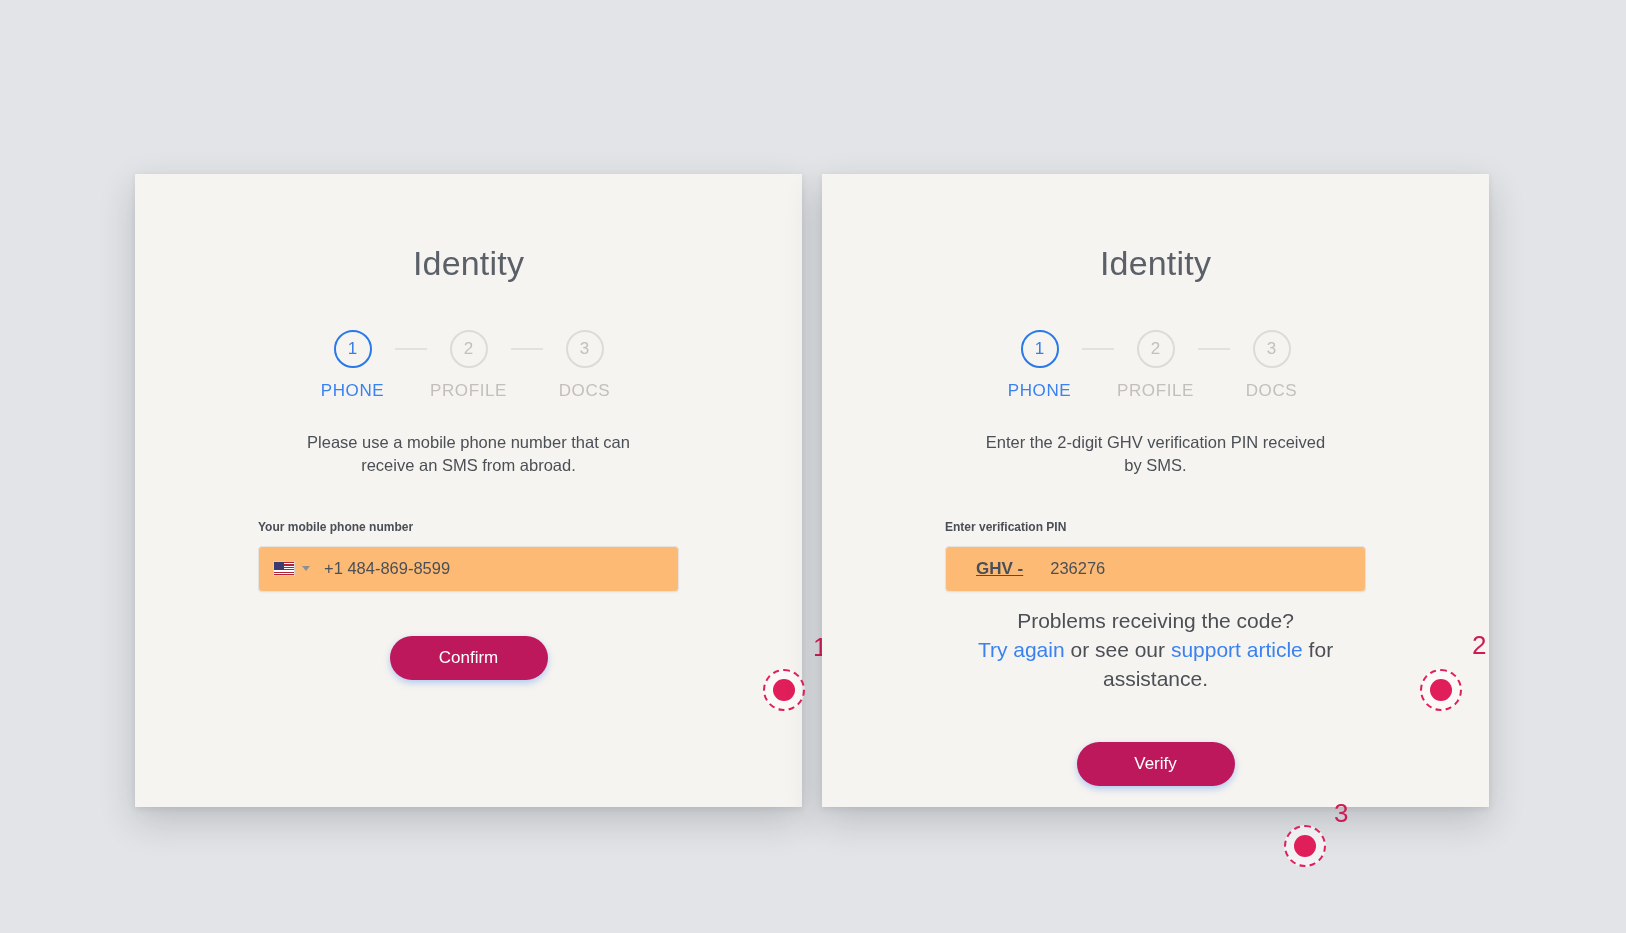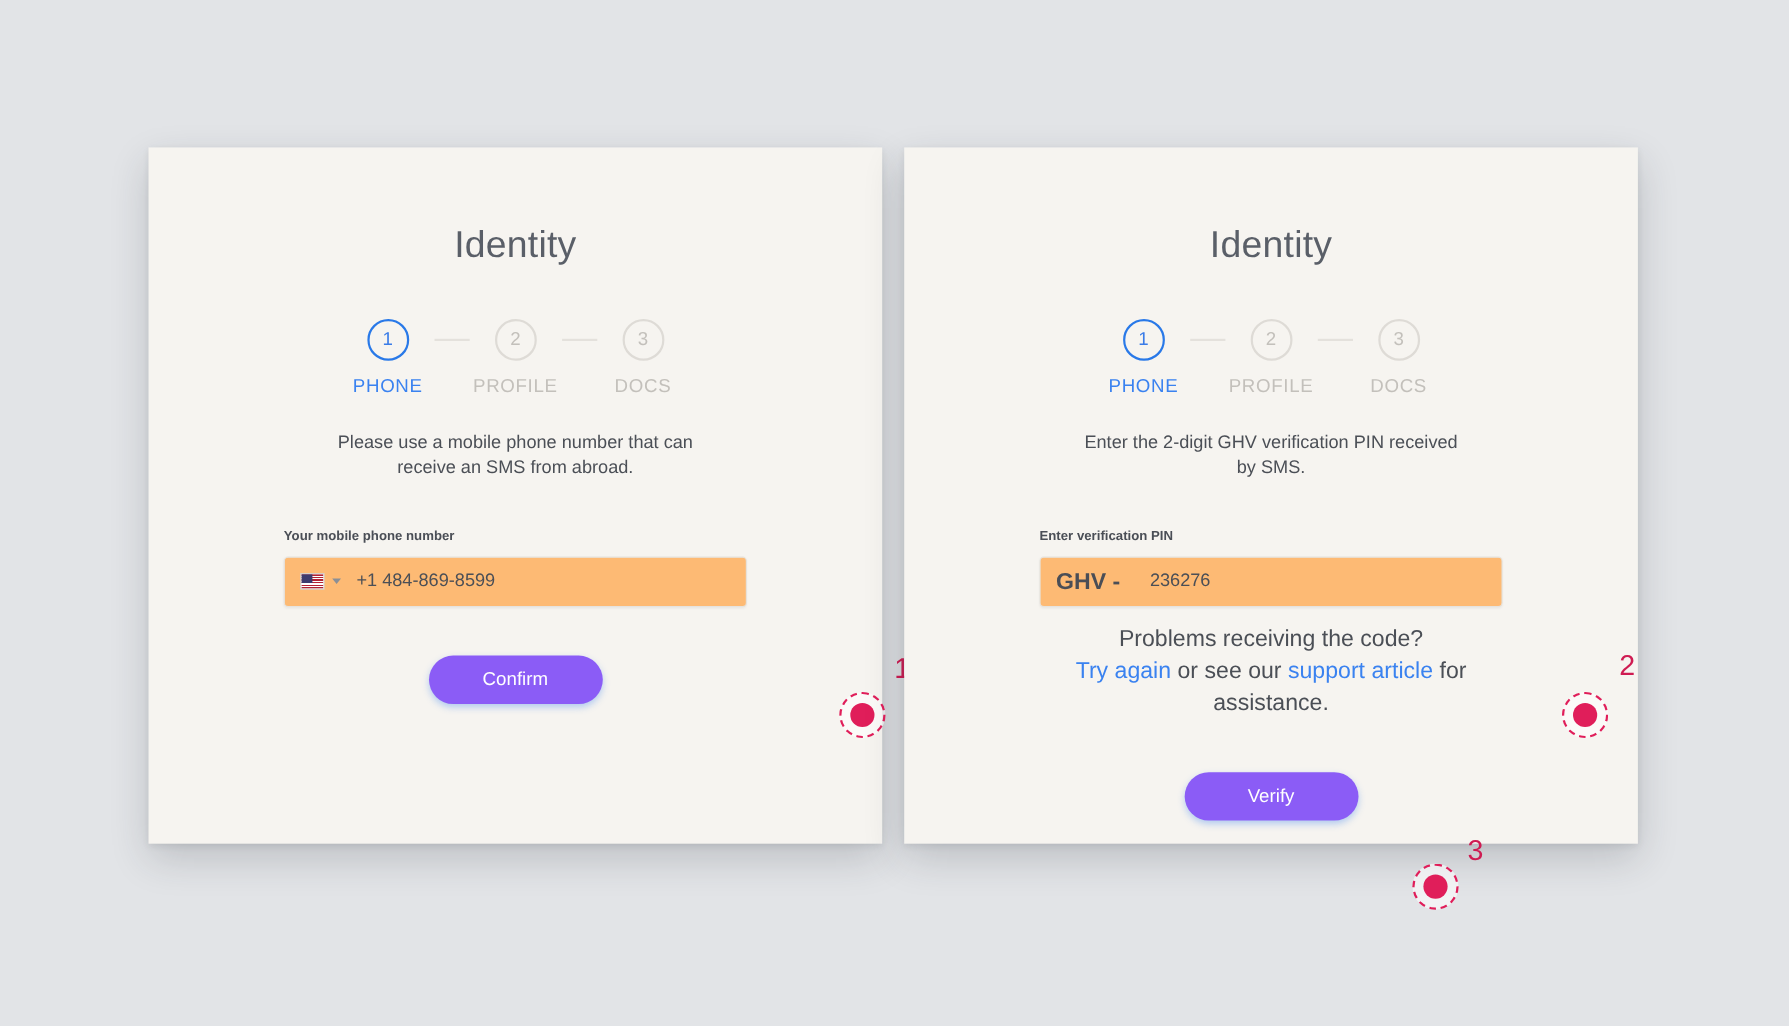--- a/index.html
+++ b/index.html
@@ -26,20 +26,21 @@
     gap: 20px;
   }
 
   .card {
     position: relative;
     width: 667px;
     height: 633px;
     background: #f6f4f0;
     box-shadow: 0 14px 34px rgba(40,45,55,0.20), 0 2px 6px rgba(40,45,55,0.10);
     box-sizing: border-box;
+    margin-top: 40px;
   }
 
   .card-inner {
     position: absolute;
     left: 0; right: 0; top: 0;
     display: flex;
     flex-direction: column;
     align-items: center;
   }
 
@@ -171,24 +172,25 @@
     border-top: 5px solid #8b8f96;
   }
   .phone-value {
     font-size: 16.5px;
     color: #4b4f56;
     padding-left: 6px;
   }
 
   
   .pin-prefix {
-    font-size: 21px;
+    font-size: 17px;
     font-weight: bold;
     color: #4a4e56;
-    padding-left: 14px;
+    padding-left: 30px;
+    text-decoration: underline;
   }
   .pin-value {
     font-size: 16.5px;
     color: #4b4f56;
     padding-left: 27px;
   }
 
   
   .helper {
     width: 421px;
@@ -201,21 +203,21 @@
   .link {
     color: #3a82f0;
     text-decoration: none;
     cursor: pointer;
   }
 
   
   .btn-row { width: 421px; display: flex; justify-content: center; }
   .btn-primary {
     border: none;
-    background: #8b5cf6;
+    background: #be185d;
     color: #ffffff;
     font-size: 17px;
     font-family: "Liberation Sans", sans-serif;
     border-radius: 22px;
     height: 44px;
     cursor: pointer;
     box-shadow: 0 3px 7px rgba(66,135,239,0.38);
   }
   .btn-confirm { width: 158px; margin-top: 44px; }
   .btn-verify  { width: 158px; margin-top: 48px; }

